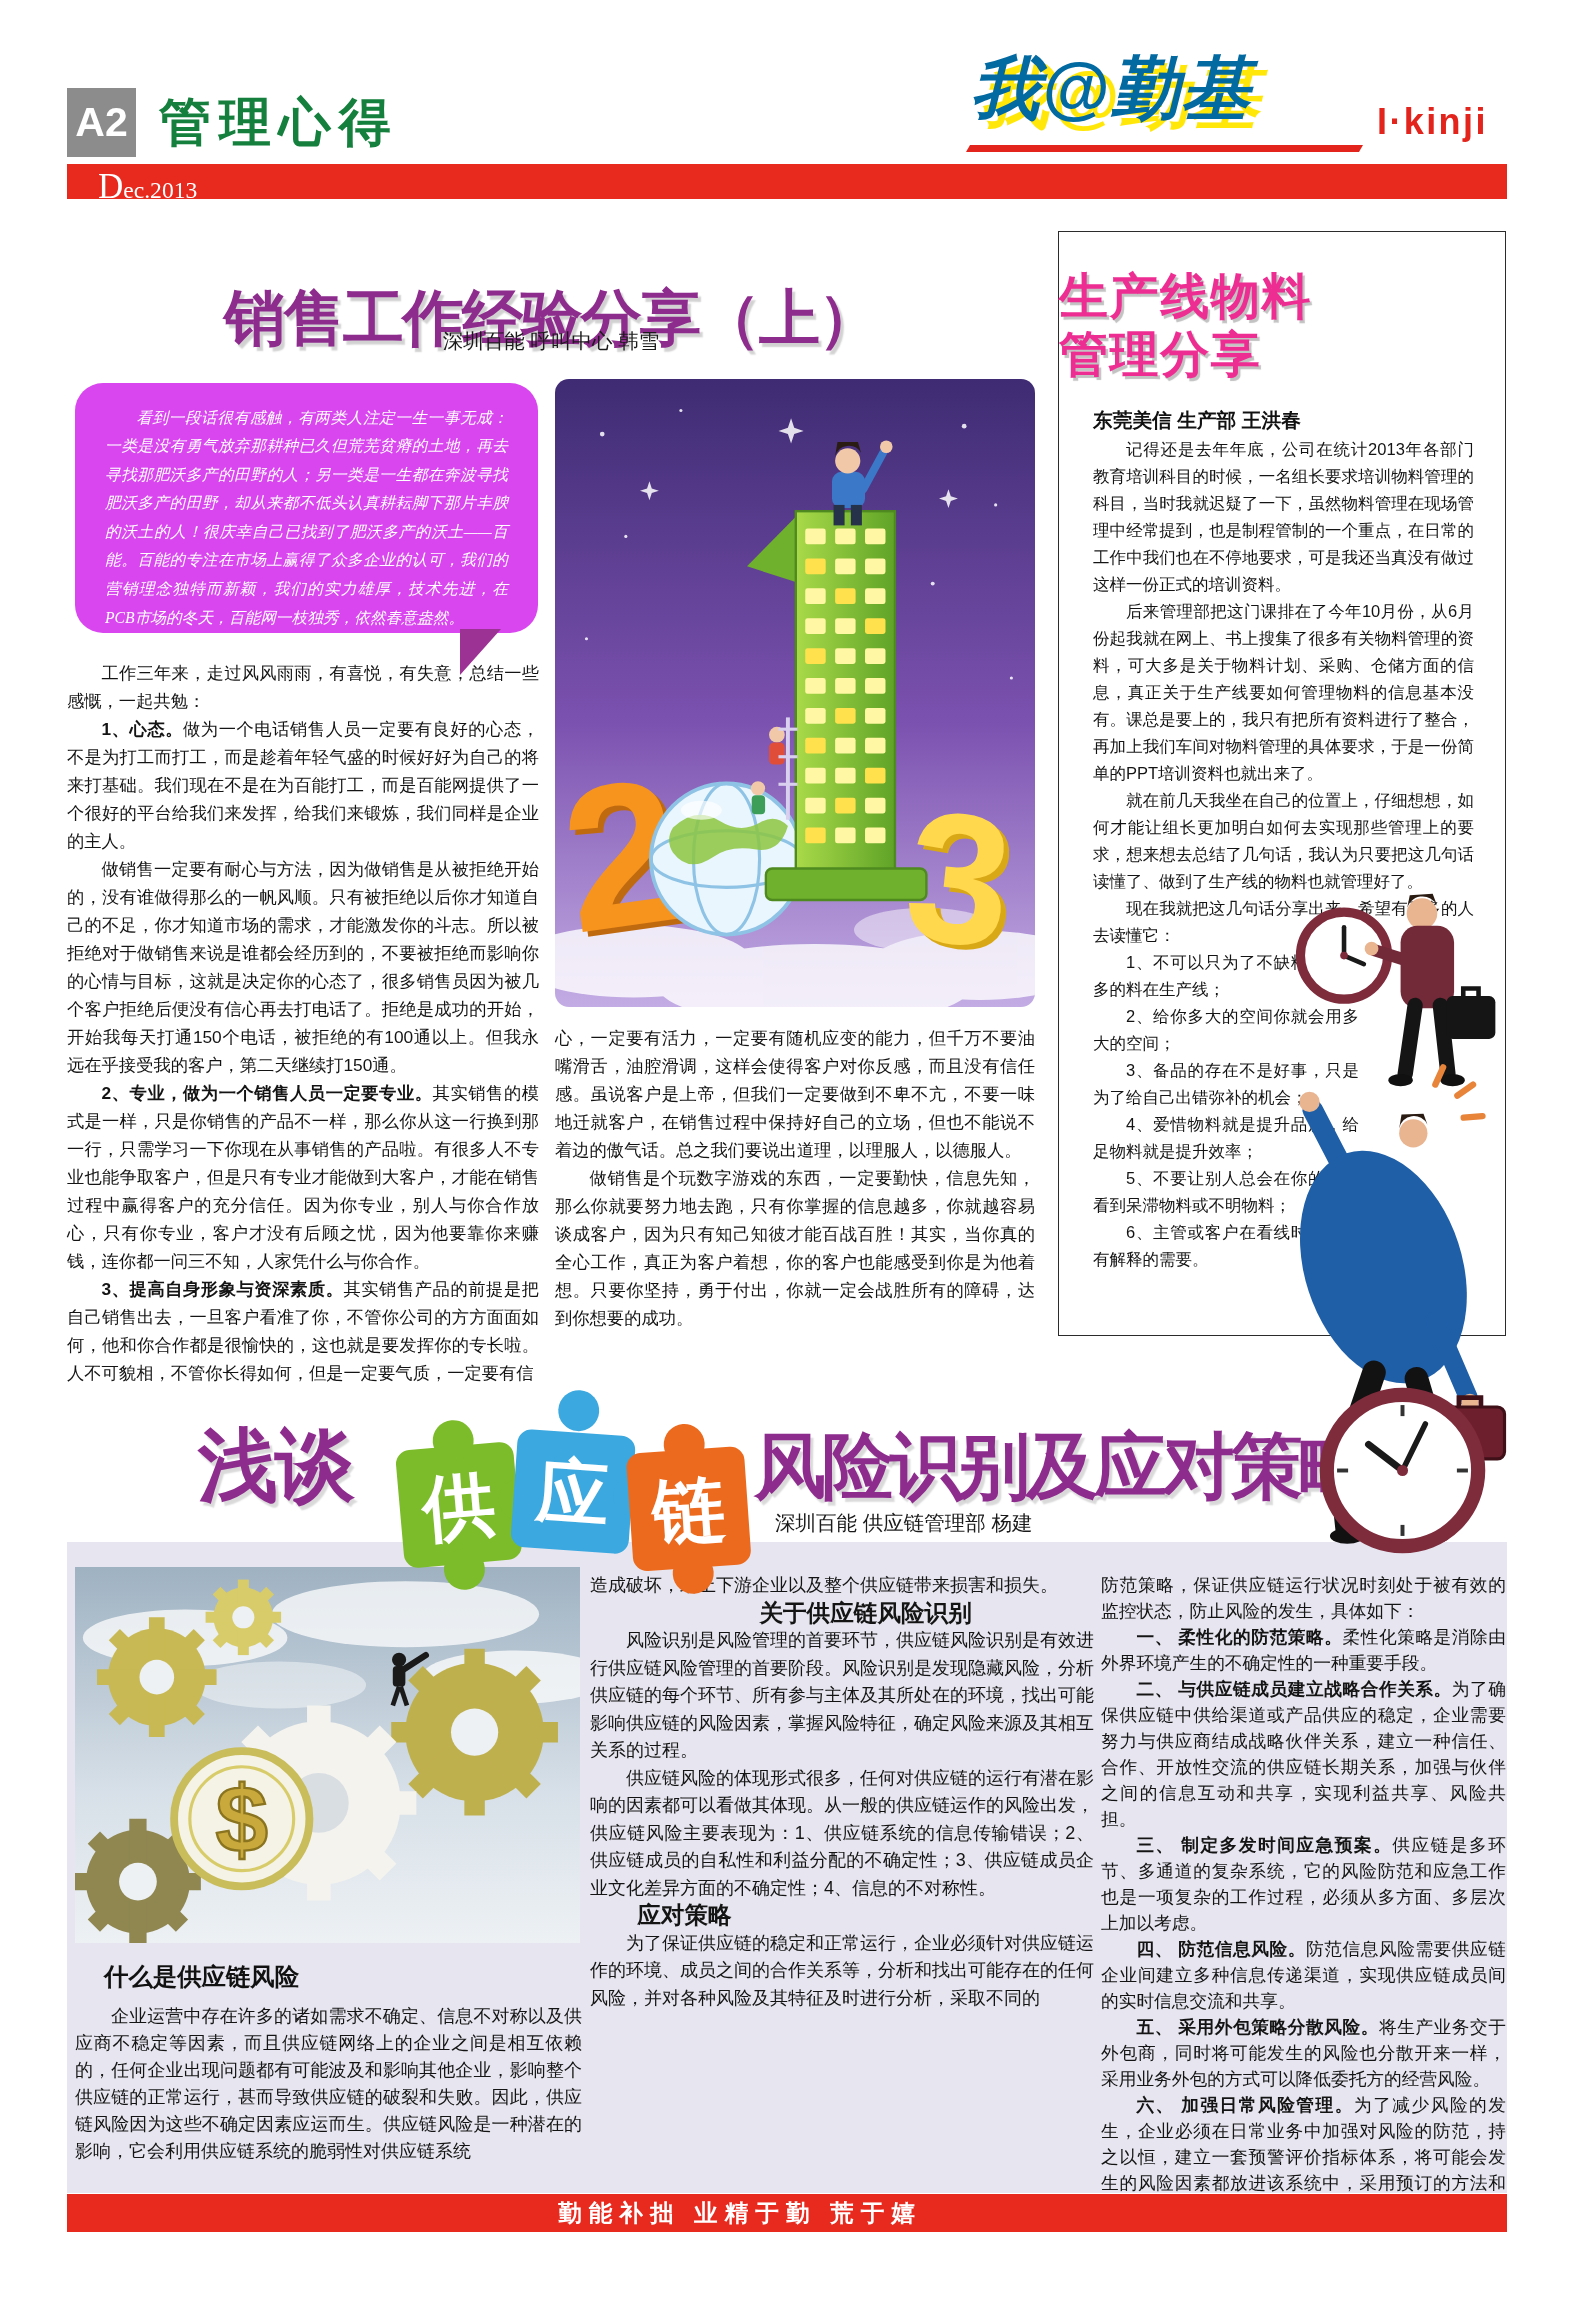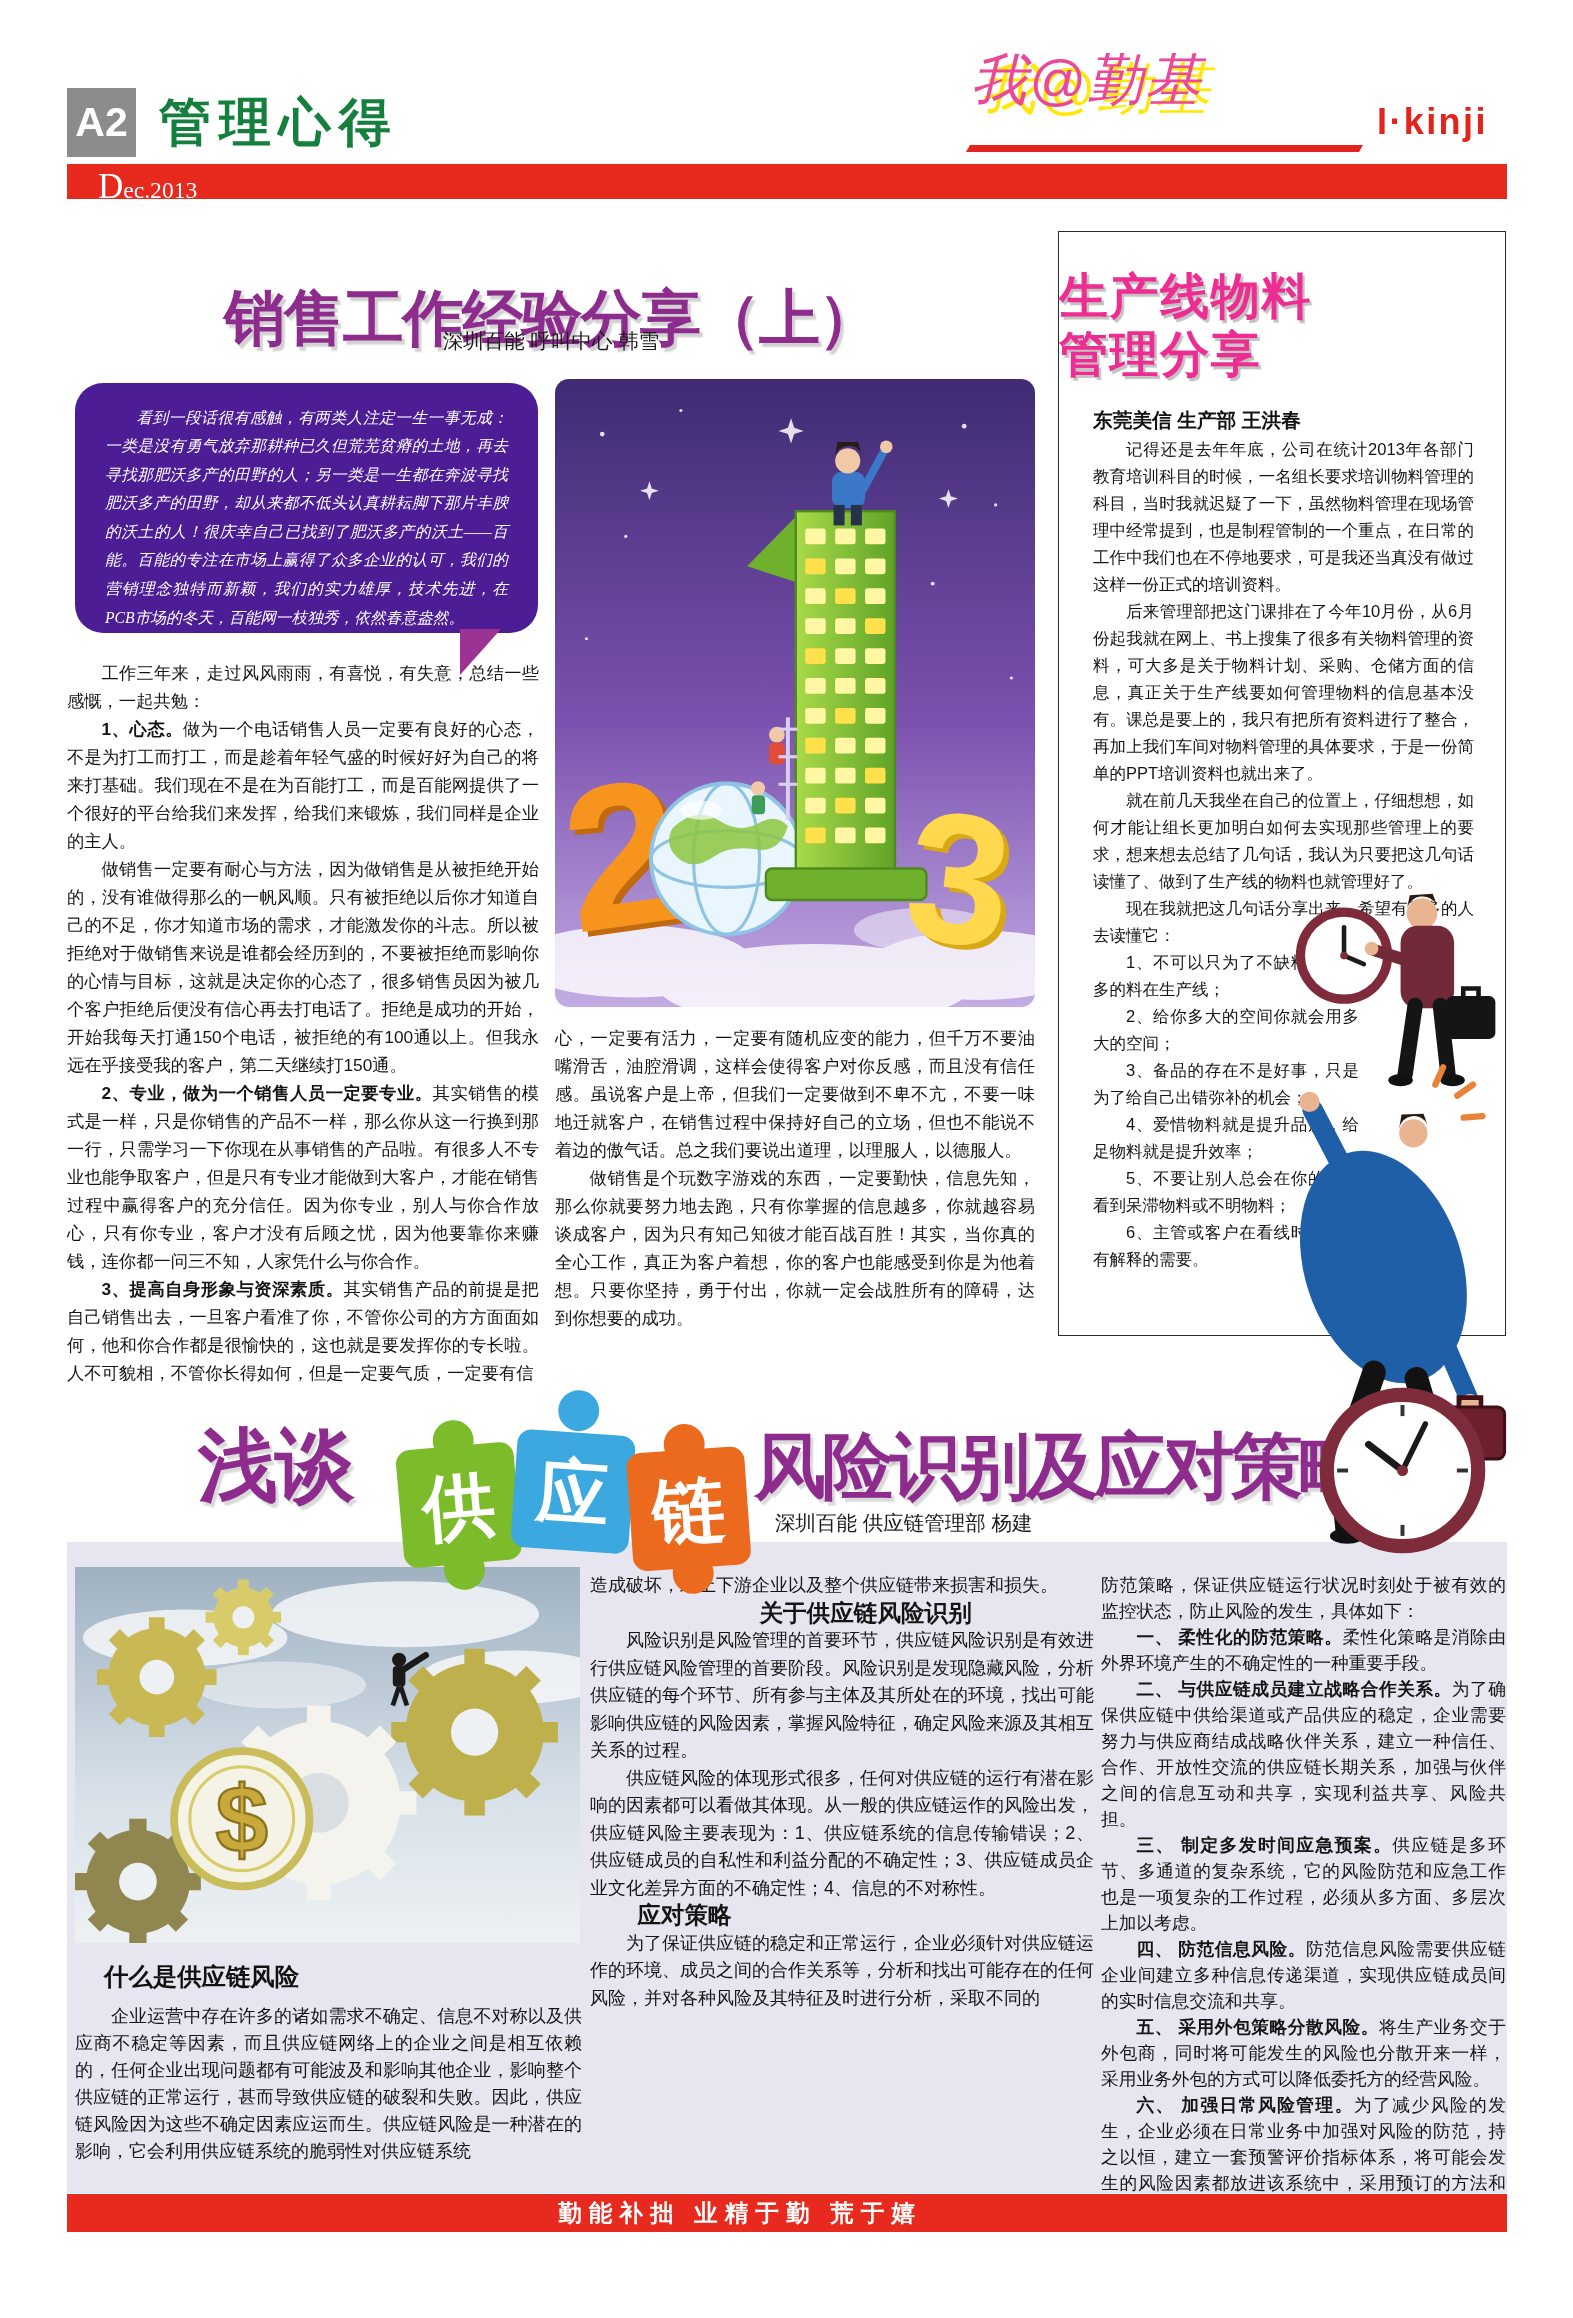--- a/index.html
+++ b/index.html
@@ -6,34 +6,34 @@
   #page { position:relative; width:1574px; height:2319px; background:#ffffff; overflow:hidden;
           font-family:"Liberation Sans", sans-serif; color:#141414; }
   [data-name]{ box-sizing:border-box; }
   svg { display:block; width:100%; height:100%; }
 
   
   .a2box { position:absolute; left:67px; top:88px; width:69px; height:69px; background:#8C8C8C;
            display:flex; align-items:center; justify-content:center; color:#fff; font-size:41px; font-weight:bold; }
   .section-title { position:absolute; left:159px; top:88px; font-size:52px; font-weight:bold; letter-spacing:7.9px; color:#15803d; }
   .logo { position:absolute; left:940px; top:35px; width:566px; height:126px; }
-  .logo-cn { position:absolute; left:31px; top:7.9px; font-size:56px; font-weight:normal; font-style:italic;
-             color:#ec4899; text-shadow:9.4px 9.4px 0 #FFE70A; letter-spacing:1.6px; white-space:nowrap; }
+  .logo-cn { position:absolute; left:31px; top:7.9px; font-size:69px; font-weight:bold; font-style:italic;
+             color:#0369a1; text-shadow:9.4px 9.4px 0 #FFE70A; letter-spacing:1.6px; white-space:nowrap; }
   .logo-underline { position:absolute; left:27.5px; top:110px; width:393px; height:7px; background:#E3241C; transform:skewX(-30deg); }
   .logo-en { position:absolute; left:437px; top:66px; font-size:36px; font-weight:bold; color:#E3241C; letter-spacing:2.4px; }
   .top-red-bar { position:absolute; left:67px; top:164px; width:1440px; height:35px; background:#E8291E; }
   .date { display:block; padding:3.1px 0 0 31px; color:#ffffff; font-family:Liberation Serif, serif; font-size:23.6px; }
   .date::first-letter { font-size:35px; }
 
   
   .a1-title { position:absolute; left:67px; top:227px; width:968px; text-align:center; font-size:61px; font-weight:bold;
               color:#8E2C8E; text-shadow:3.1px 3.9px 1.6px rgba(0,0,0,0.18); letter-spacing:-1.6px; white-space:nowrap; }
   .a1-byline { position:absolute; left:67px; top:327px; width:968px; text-align:center; font-size:20.5px; color:#1a1a1a; }
 
-  .bubble { position:absolute; left:75px; top:383px; width:463px; height:250px; background:#4c1d95; border-radius:28px;
+  .bubble { position:absolute; left:75px; top:383px; width:463px; height:250px; background:#d946ef; border-radius:28px;
             padding:20.5px 30px 0 30px; }
   .bubble p { margin:0; color:#fff; font-family:"Liberation Serif", serif; font-style:italic;
               font-size:15.7px; line-height:1.82; text-indent:2em; text-align:justify; }
   .bubble-tail { position:absolute; left:460px; top:629px; width:0; height:0;
                  border-left:41px solid #9C3394; border-bottom:46px solid transparent; }
 
   .bt { text-align:justify; }
   .bt p { margin:0; text-indent:2em; }
   .bt p.noind { text-indent:0; }
   .a1-col1 { position:absolute; left:67px; top:659px; width:472px; font-size:17.3px; line-height:28px; }

